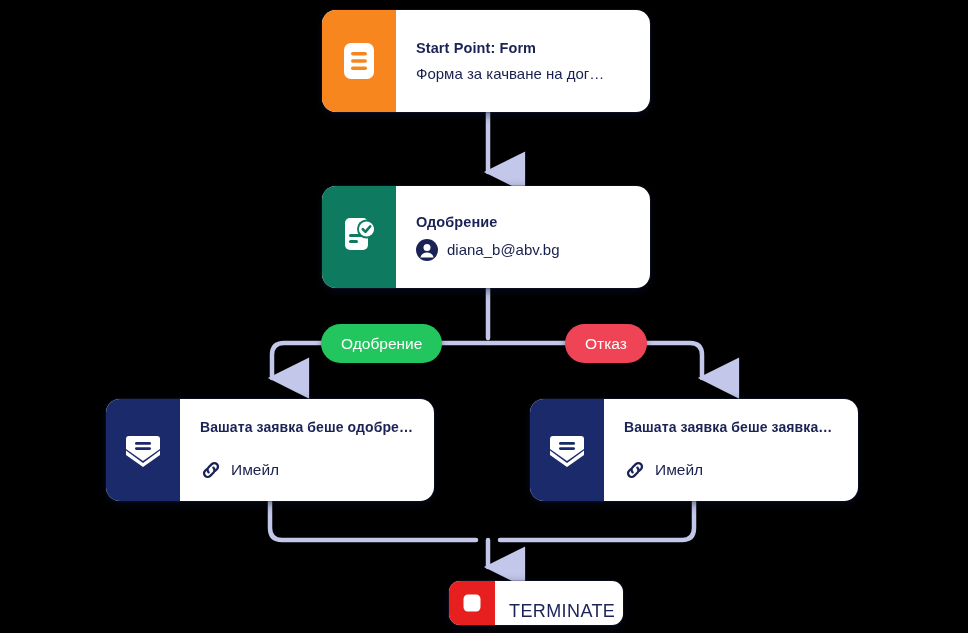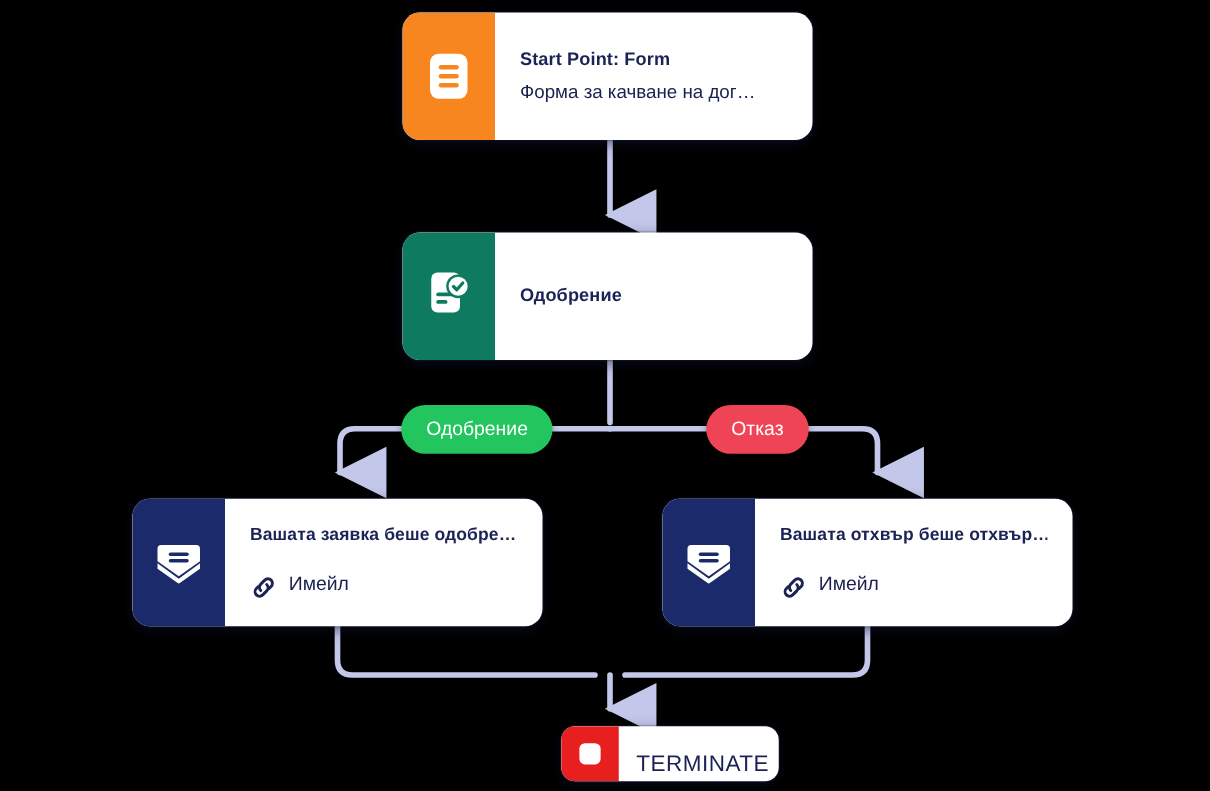--- a/index.html
+++ b/index.html
@@ -23,21 +23,21 @@
   }
   .node .body{
     flex:1 1 auto;display:flex;flex-direction:column;justify-content:center;
     padding:0 20px;min-width:0;
   }
   .node .title{
     font-size:14.5px;font-weight:bold;color:#1b2356;letter-spacing:.1px;
     white-space:nowrap;overflow:hidden;
   }
   .node .sub{
-    display:flex;gap:9px;margin-top:9px;
+    display:flex;align-items:center;gap:9px;margin-top:9px;
     font-size:15px;color:#18204e;white-space:nowrap;overflow:hidden;
   }
 
   
   #node-start{left:322px;top:10px;width:328px;height:102px;}
   #node-start .panel{width:74px;background:#f7861f;}
 
   #node-approval{left:322px;top:186px;width:328px;height:102px;}
   #node-approval .panel{width:74px;background:#0e7a60;}
   #node-approval .title{font-size:14.5px;}
@@ -121,20 +121,28 @@
         <path d="M5 6 a5 5 0 0 1 5-5 h13 a5 5 0 0 1 5 5 v22 a5 5 0 0 1 -5 5 h-13 a5 5 0 0 1 -5 -5 z" fill="#ffffff"></path>
         <rect x="9" y="17" width="13" height="3" rx="1.5" fill="#0e7a60"></rect>
         <rect x="9" y="23" width="9" height="3" rx="1.5" fill="#0e7a60"></rect>
         <circle cx="26.5" cy="12" r="9.5" fill="#0e7a60"></circle>
         <circle cx="26.5" cy="12" r="7.6" fill="#ffffff"></circle>
         <path d="M22.8 12.2 L25.4 14.8 L30.2 9.4" fill="none" stroke="#0e7a60" stroke-width="2.6" stroke-linecap="round" stroke-linejoin="round"></path>
       </svg>
     </div>
     <div class="body">
       <div class="title">Одобрение</div>
+      <div class="sub">
+        <svg class="ico" width="22" height="22" viewBox="0 0 22 22">
+          <circle cx="11" cy="11" r="11" fill="#1b2356"></circle>
+          <circle cx="11" cy="8.4" r="3.5" fill="#ffffff"></circle>
+          <path d="M4.4 18.6 a6.8 6.8 0 0 1 13.2 0 z" fill="#ffffff"></path>
+        </svg>
+        <span>diana_b@abv.bg</span>
+      </div>
     </div>
   </div>
 
   <div class="pill" id="pill-approve">
     <span>Одобрение</span>
   </div>
   <div class="pill" id="pill-reject">
     <span>Отказ</span>
   </div>
 
@@ -162,21 +170,21 @@
   <div class="node mailnode" id="node-email-rejected">
     <div class="panel">
       <svg class="ico" width="40" height="34" viewBox="0 0 40 34">
         <path d="M6 3 h28 a3 3 0 0 1 3 3 v10 l-17 12 L3 16 V6 a3 3 0 0 1 3 -3 z" fill="#ffffff"></path>
         <rect x="12" y="9" width="16" height="2.8" rx="1.4" fill="#1b2a6b"></rect>
         <rect x="12" y="14.2" width="16" height="2.8" rx="1.4" fill="#1b2a6b"></rect>
         <path d="M3 17.5 L20 30 L37 17.5 L37 22 L20 34 L3 22 Z" fill="#ffffff"></path>
       </svg>
     </div>
     <div class="body">
-      <div class="title">Вашата отхвър беше отхвър…</div>
+      <div class="title">Вашата заявка беше заявка…</div>
       <div class="sub">
         <svg class="ico" width="22" height="22" viewBox="0 0 22 22">
           <path d="M8.6 13.4 a3.6 3.6 0 0 1 0 -5.1 l3.2 -3.2 a3.6 3.6 0 0 1 5.1 5.1 l-1.6 1.6" fill="none" stroke="#1b2356" stroke-width="2.3" stroke-linecap="round"></path>
           <path d="M13.4 8.6 a3.6 3.6 0 0 1 0 5.1 l-3.2 3.2 a3.6 3.6 0 0 1 -5.1 -5.1 l1.6 -1.6" fill="none" stroke="#1b2356" stroke-width="2.3" stroke-linecap="round"></path>
         </svg>
         <span>Имейл</span>
       </div>
     </div>
   </div>
 

